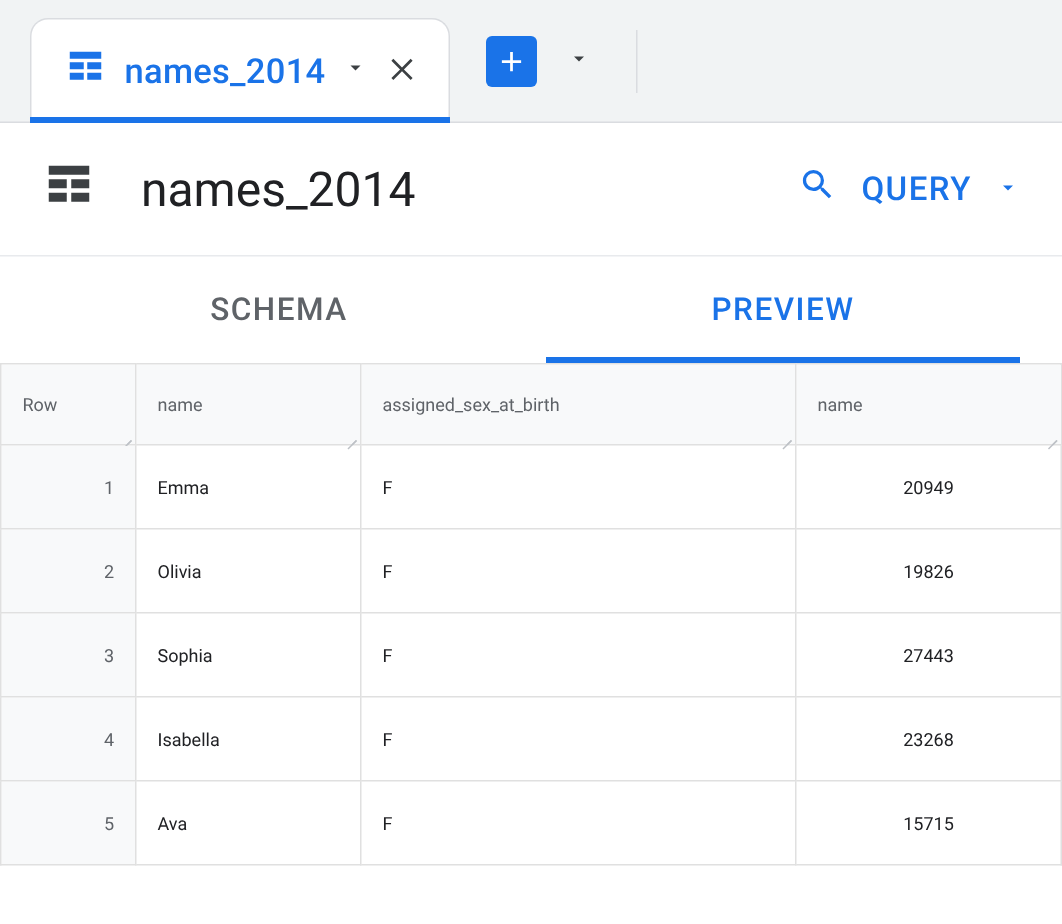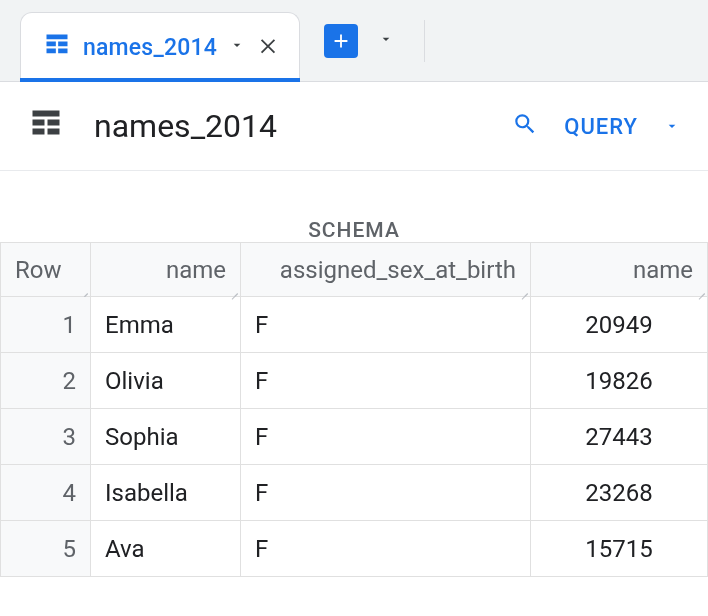--- a/index.html
+++ b/index.html
@@ -80,36 +80,35 @@
   .header .title {
     font-size: 32px;
     font-weight: 400;
     color: #202124;
     letter-spacing: 0;
     flex: 1;
   }
   .query-btn {
     display: flex;
     align-items: center;
-    gap: 26px;
+    gap: 16px;
     color: #1a73e8;
     font-size: 22px;
     font-weight: 500;
     letter-spacing: 1px;
   }
   .query-btn svg { width: 26px; height: 26px; fill: #1a73e8; }
   .query-btn .arrow svg { width: 16px; height: 16px; fill: #1a73e8; }
 
   
   .subtabs {
     display: flex;
     border-top: 1px solid #e8eaed;
     padding: 0 18px;
     height: 72px;
-    align-items: flex-end;
   }
   .subtab {
     flex: 1;
     display: flex;
     align-items: center;
     justify-content: center;
     font-size: 21px;
     font-weight: 500;
     letter-spacing: 1px;
     color: #5f6368;
@@ -121,37 +120,37 @@
     position: absolute;
     left: 10px; right: 10px; bottom: 0;
     height: 4px;
     background: #1a73e8;
   }
 
   
   table.data {
     width: 100%;
     border-collapse: collapse;
-    font-size: 24px;
+    font-size: 12px;
     padding-left: 28px;
   }
   table.data th, table.data td {
     border: 1px solid #e0e0e0;
     padding: 0 14px;
     height: 56px;
     text-align: left;
     font-weight: 400;
     position: relative;
   }
   table.data th {
     background: #f8f9fa;
     color: #5f6368;
     height: 54px;
   }
-  table.data th.center { text-align: right; margin-left: 40px; }
+  table.data th.center { text-align: left; margin-left: 40px; }
   table.data th .grip {
     position: absolute;
     right: 2px; bottom: 2px;
     width: 8px; height: 8px;
   }
   table.data th .grip::before,
   table.data th .grip::after {
     content: "";
     position: absolute;
     background: #bdc1c6;
@@ -230,20 +229,23 @@
           <path d="M7 10l5 5 5-5z"></path>
         </svg>
     </span>
   </div>
 </div>
 
 <div class="subtabs">
   <div class="subtab clickable">
     <span>SCHEMA</span>
   </div>
+  <div class="subtab active clickable">
+    <span>PREVIEW</span>
+  </div>
 </div>
 
 <table class="data">
   <colgroup>
     <col class="c-row">
       <col class="c-name">
       <col class="c-sex">
       <col class="c-count">
   </colgroup>
   <thead>

